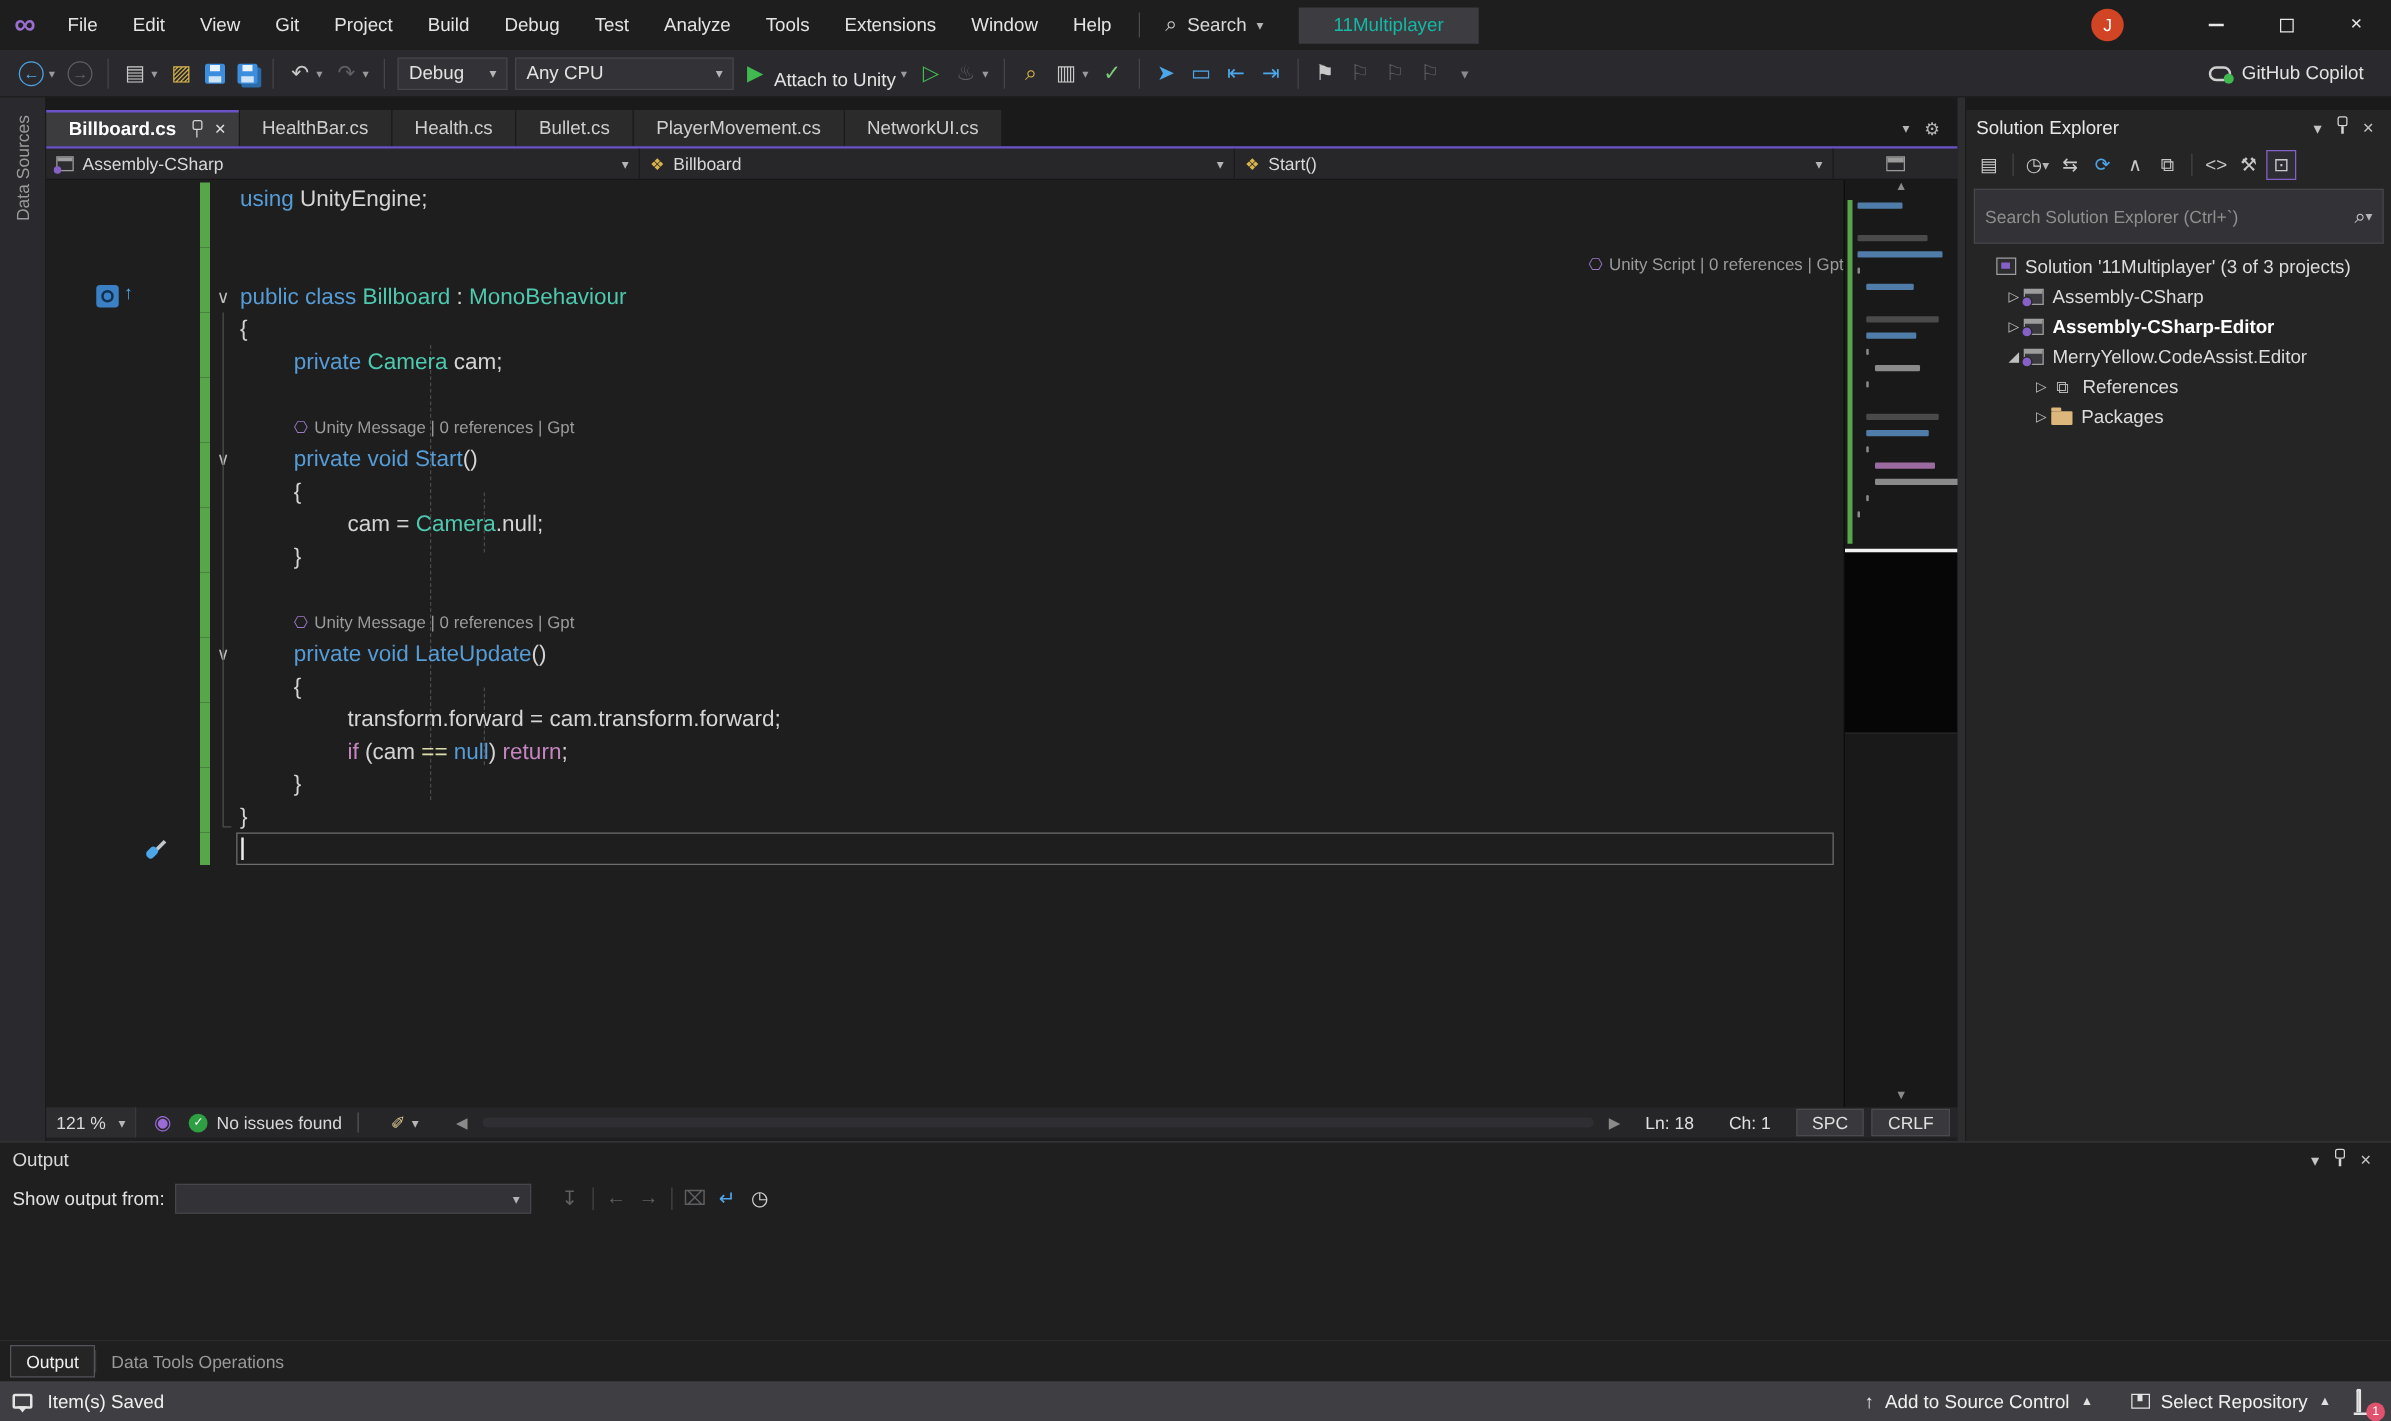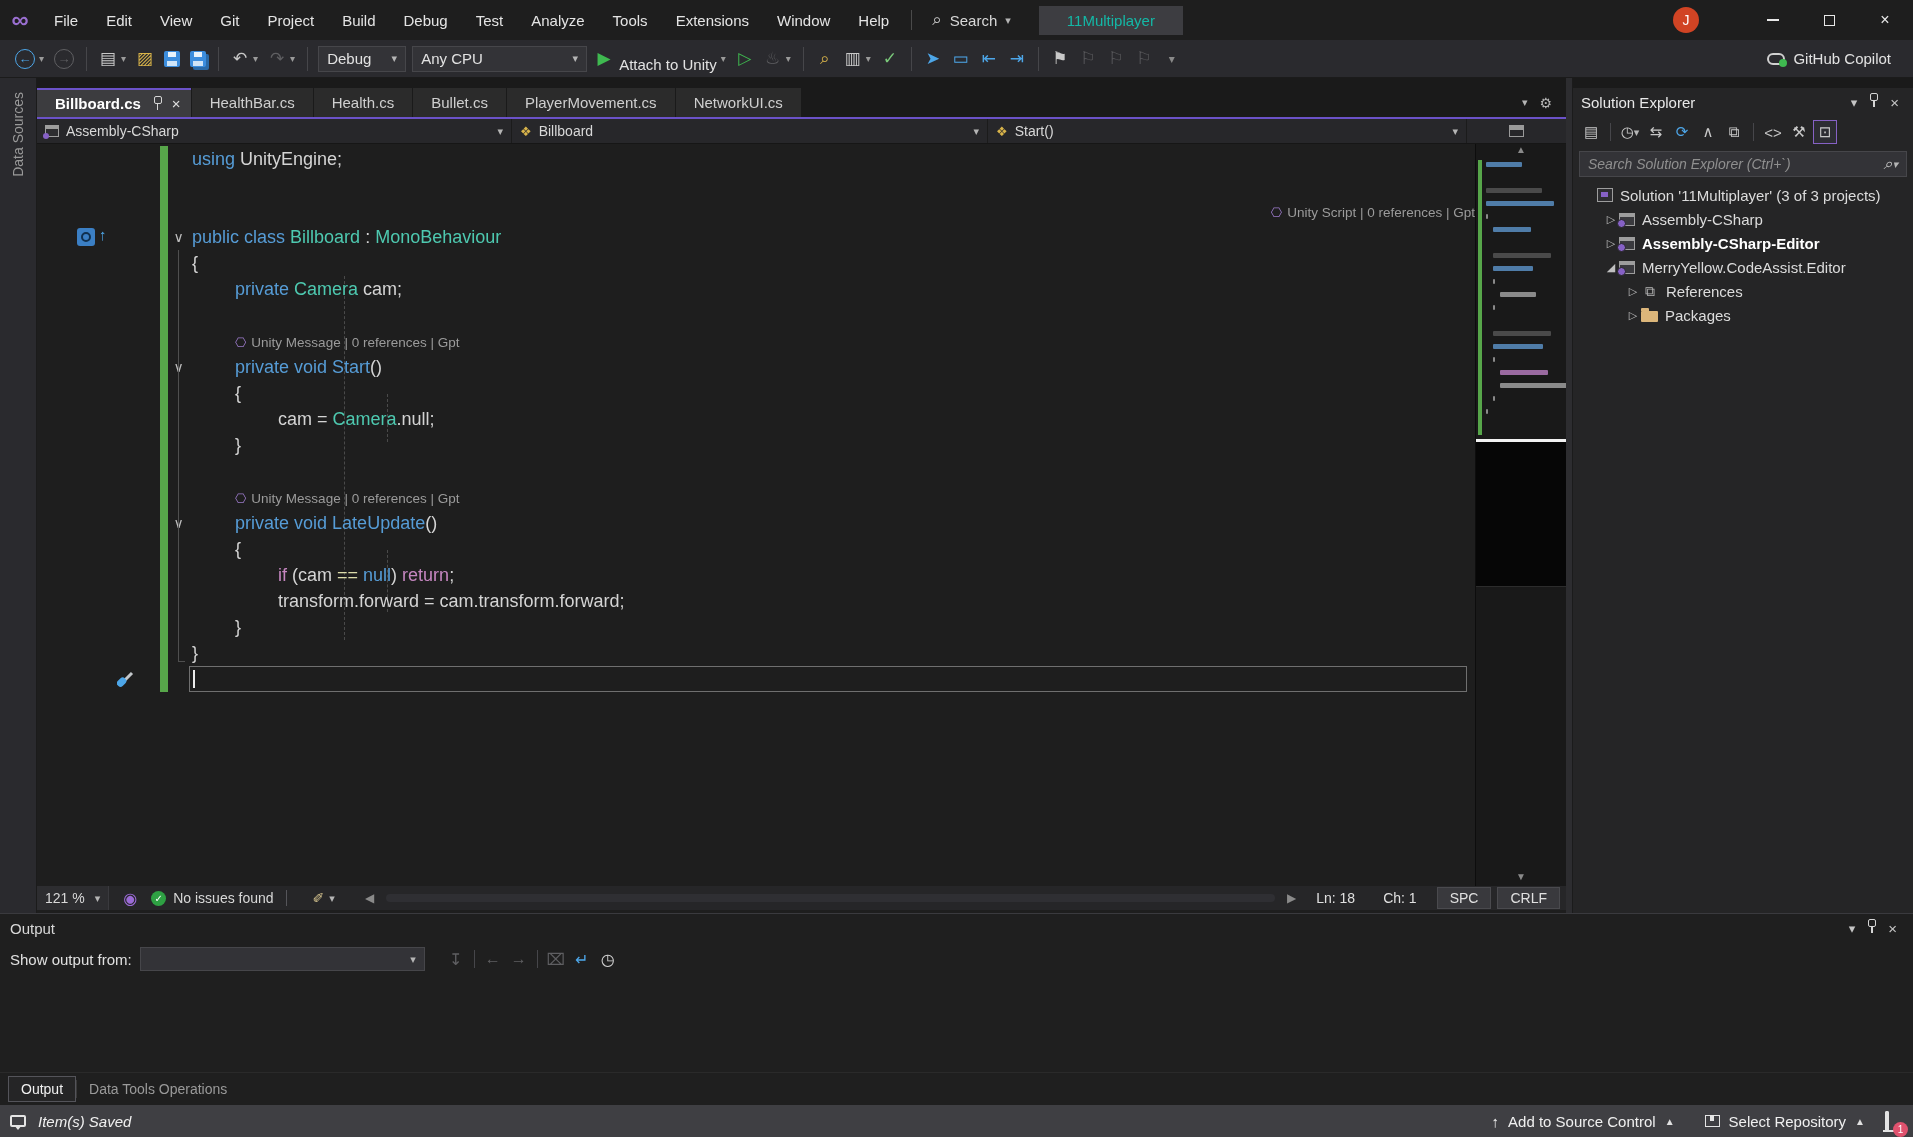--- a/index.html
+++ b/index.html
@@ -120,21 +120,21 @@
   .se{position:absolute;right:0;top:78px;width:341px;bottom:224px;background:#252526;border-left:1px solid #1b1b1b;display:flex;flex-direction:column;}
   .se-gap{height:10px;background:#1a1a1a;}
   .se-header{height:28px;display:flex;align-items:center;padding:0 8px;font-size:15px;color:#e8e8e8;}
   .se-header .hsp{flex:1;}
   .se-hbtn{color:#c5c5c5;font-size:13px;padding:0 6px;}
   .se-toolbar{height:32px;display:flex;align-items:center;padding:0 6px;gap:2px;}
   .se-tbtn{min-width:24px;height:24px;display:flex;align-items:center;justify-content:center;color:#c8c8c8;font-size:15px;}
   .se-tbtn.blue{color:#4da6e8;}
   .se-tbtn.active{border:1px solid #8661c5;background:#2d2d33;}
   .se-tsep{width:1px;height:18px;background:#46464a;margin:0 5px;}
-  .se-search{height:26px;margin:3px 6px 6px 6px;background:#333337;border:1px solid #46464a;display:flex;align-items:center;padding:0 8px;font-size:14px;color:#8f8f8f;font-style:italic;}
+  .se-search{height:44px;margin:3px 6px 6px 6px;background:#333337;border:1px solid #46464a;display:flex;align-items:center;padding:0 8px;font-size:14px;color:#8f8f8f;}
   .se-search .sp{flex:1;}
   .se-search .mag{color:#c8c8c8;font-size:16px;}
   .se-tree{flex:1;overflow:hidden;font-size:15px;}
   .trow{height:24px;display:flex;align-items:center;color:#dcdcdc;}
   .trow .arr{width:16px;text-align:center;color:#c0c0c0;font-size:11px;}
   .trow .lbl{margin-left:7px;}
   .trow .lbl.b{font-weight:bold;color:#fff;}
   .ti{display:inline-block;position:relative;flex:none;}
   .ti-solution{width:16px;height:14px;border:1px solid #9d9d9d;background:#2d2d30;}
   .ti-solution::after{content:"";position:absolute;left:3px;top:3px;width:7px;height:5px;background:#8661c5;}
@@ -156,21 +156,21 @@
   .out-ic.blue{color:#4da6e8;}
   .out-isep{width:1px;height:18px;background:#46464a;margin:0 5px;}
   .out-content{flex:1;}
   .panel-tabs{height:33px;display:flex;align-items:center;padding-left:8px;border-top:1px solid #2a2a2a;gap:0;}
   .ptab{font-size:14px;color:#9a9a9a;padding:4px 12px;}
   .ptab.active{color:#f0f0f0;border:1px solid #54545a;background:#252526;}
   .ptab-sep{width:1px;height:18px;background:#3a3a3a;}
 
   
   .statusbar{position:absolute;left:0;top:1105px;width:1913px;height:32px;background:#3f3f43;display:flex;align-items:center;font-size:15px;color:#f0f0f0;}
-  .sb-msg{display:flex;align-items:center;gap:12px;margin-left:10px;font-style:italic;}
+  .sb-msg{display:flex;align-items:center;gap:12px;margin-left:10px;}
   .bubble{position:relative;width:16px;height:12px;border:2px solid #e4e4e4;border-radius:2px;}
   .bubble::after{content:"";position:absolute;left:2px;bottom:-5px;width:0;height:0;border-left:4px solid transparent;border-right:4px solid transparent;border-top:5px solid #e4e4e4;}
   .sb-right{margin-left:auto;display:flex;align-items:center;gap:10px;margin-right:14px;}
   .sb-btn{display:flex;align-items:center;gap:9px;padding:0 10px;}
   .sb-caret{font-size:10px;color:#e0e0e0;}
   .repo-ic{width:15px;height:12px;border:1.5px solid #e4e4e4;position:relative;}
   .repo-ic::after{content:"";position:absolute;left:4px;top:0;width:4px;height:5px;background:#e4e4e4;}
   .bell{position:relative;width:13px;height:12px;border:2px solid #e4e4e4;border-bottom:0;border-radius:8px 8px 0 0;margin-right:10px;}
   .bell::before{content:"";position:absolute;left:-4px;bottom:-2px;width:17px;height:2px;background:#e4e4e4;}
   .badge{position:absolute;right:-9px;bottom:-7px;width:15px;height:15px;border-radius:50%;background:#e0526e;color:#fff;font-size:10px;display:flex;align-items:center;justify-content:center;}
@@ -475,27 +475,27 @@
           <div class="crow">
             <span class="c-glyph"></span>
             <span class="c-bar"></span>
             <span class="c-fold"></span>
             <span class="c-text" style="padding-left: 46px;"><span class="tk-p">{</span></span>
           </div>
           <div class="crow">
             <span class="c-glyph"></span>
             <span class="c-bar"></span>
             <span class="c-fold"></span>
+            <span class="c-text" style="padding-left: 89px;"><span class="tk-p">transform.forward = cam.transform.forward;</span></span>
+          </div>
+          <div class="crow">
+            <span class="c-glyph"></span>
+            <span class="c-bar"></span>
+            <span class="c-fold"></span>
             <span class="c-text" style="padding-left: 89px;"><span class="tk-c">if</span><span class="tk-p"> (cam </span><span class="tk-o">==</span><span class="tk-p"> </span><span class="tk-k">null</span><span class="tk-p">) </span><span class="tk-c">return</span><span class="tk-p">;</span></span>
-          </div>
-          <div class="crow">
-            <span class="c-glyph"></span>
-            <span class="c-bar"></span>
-            <span class="c-fold"></span>
-            <span class="c-text" style="padding-left: 89px;"><span class="tk-p">transform.forward = cam.transform.forward;</span></span>
           </div>
           <div class="crow">
             <span class="c-glyph"></span>
             <span class="c-bar"></span>
             <span class="c-fold"></span>
             <span class="c-text" style="padding-left: 46px;"><span class="tk-p">}</span></span>
           </div>
           <div class="crow">
             <span class="c-glyph"></span>
             <span class="c-bar"></span>

